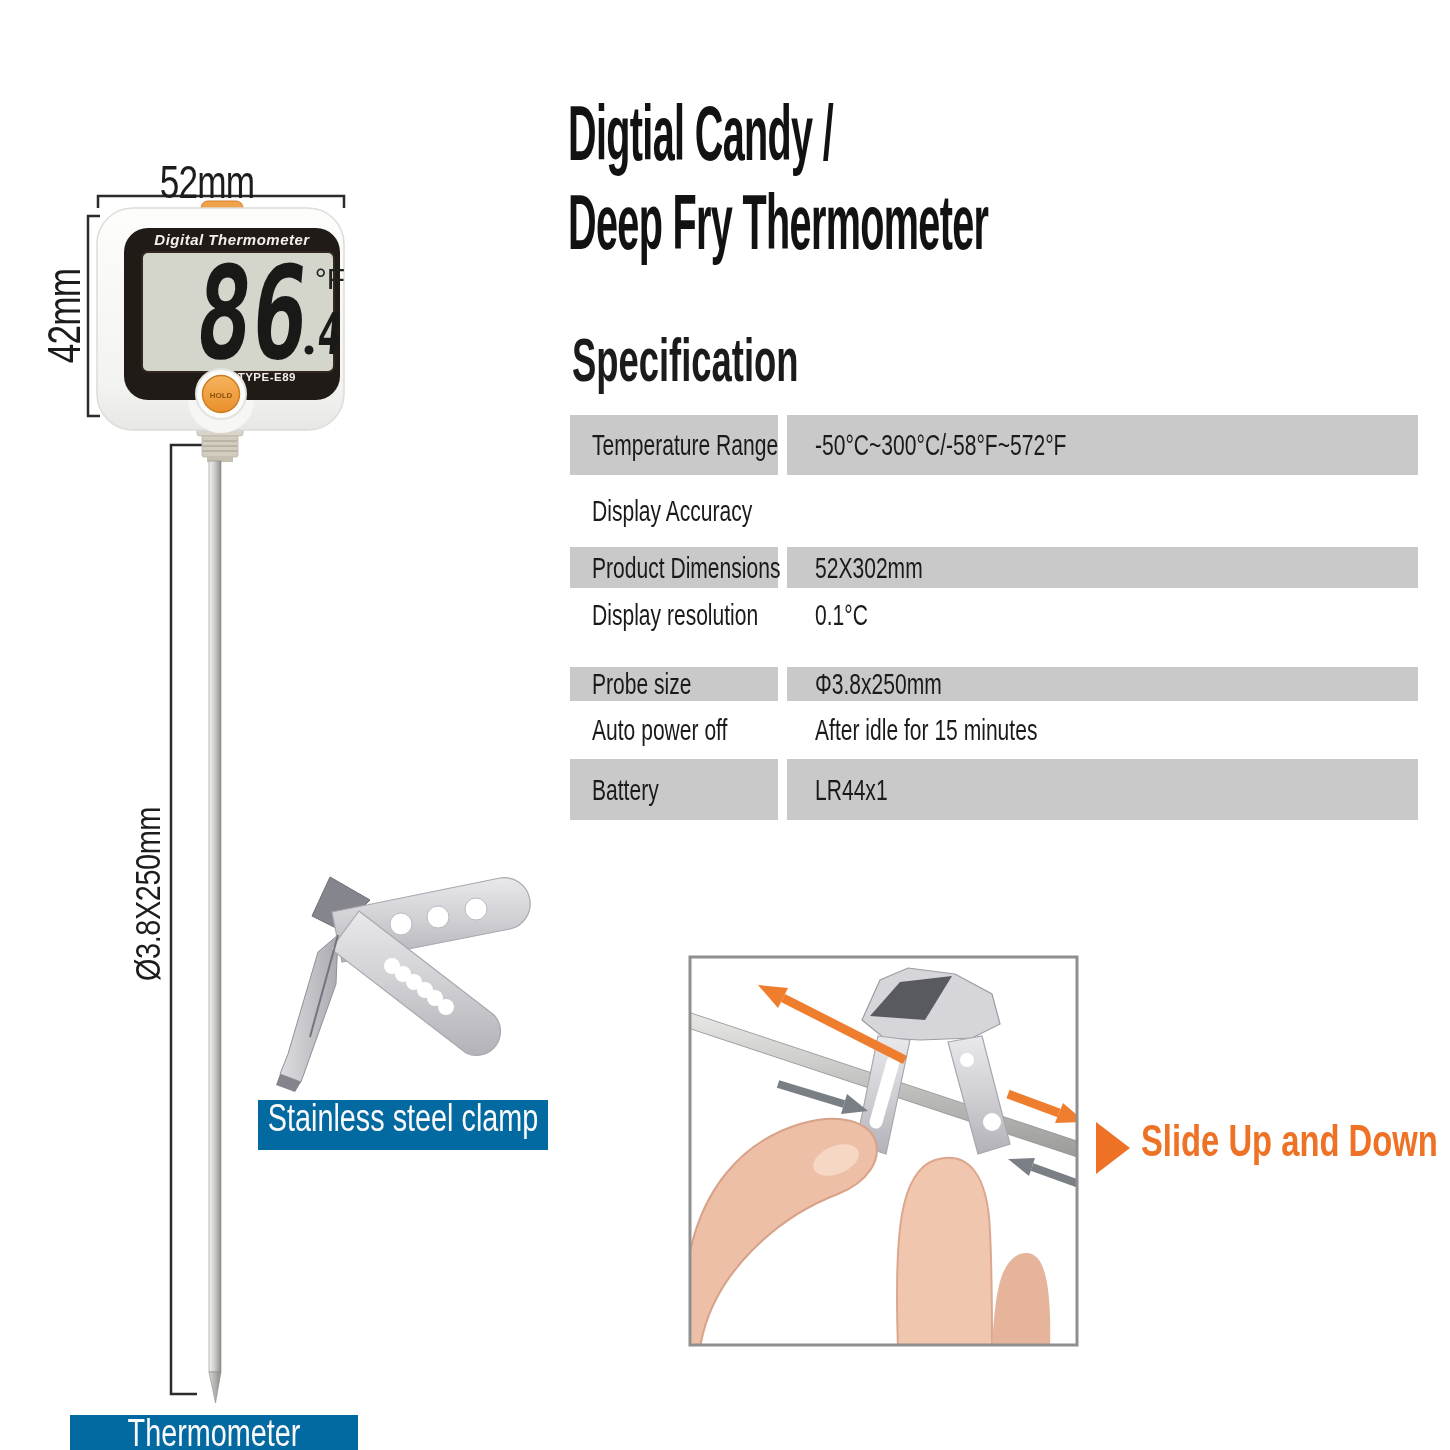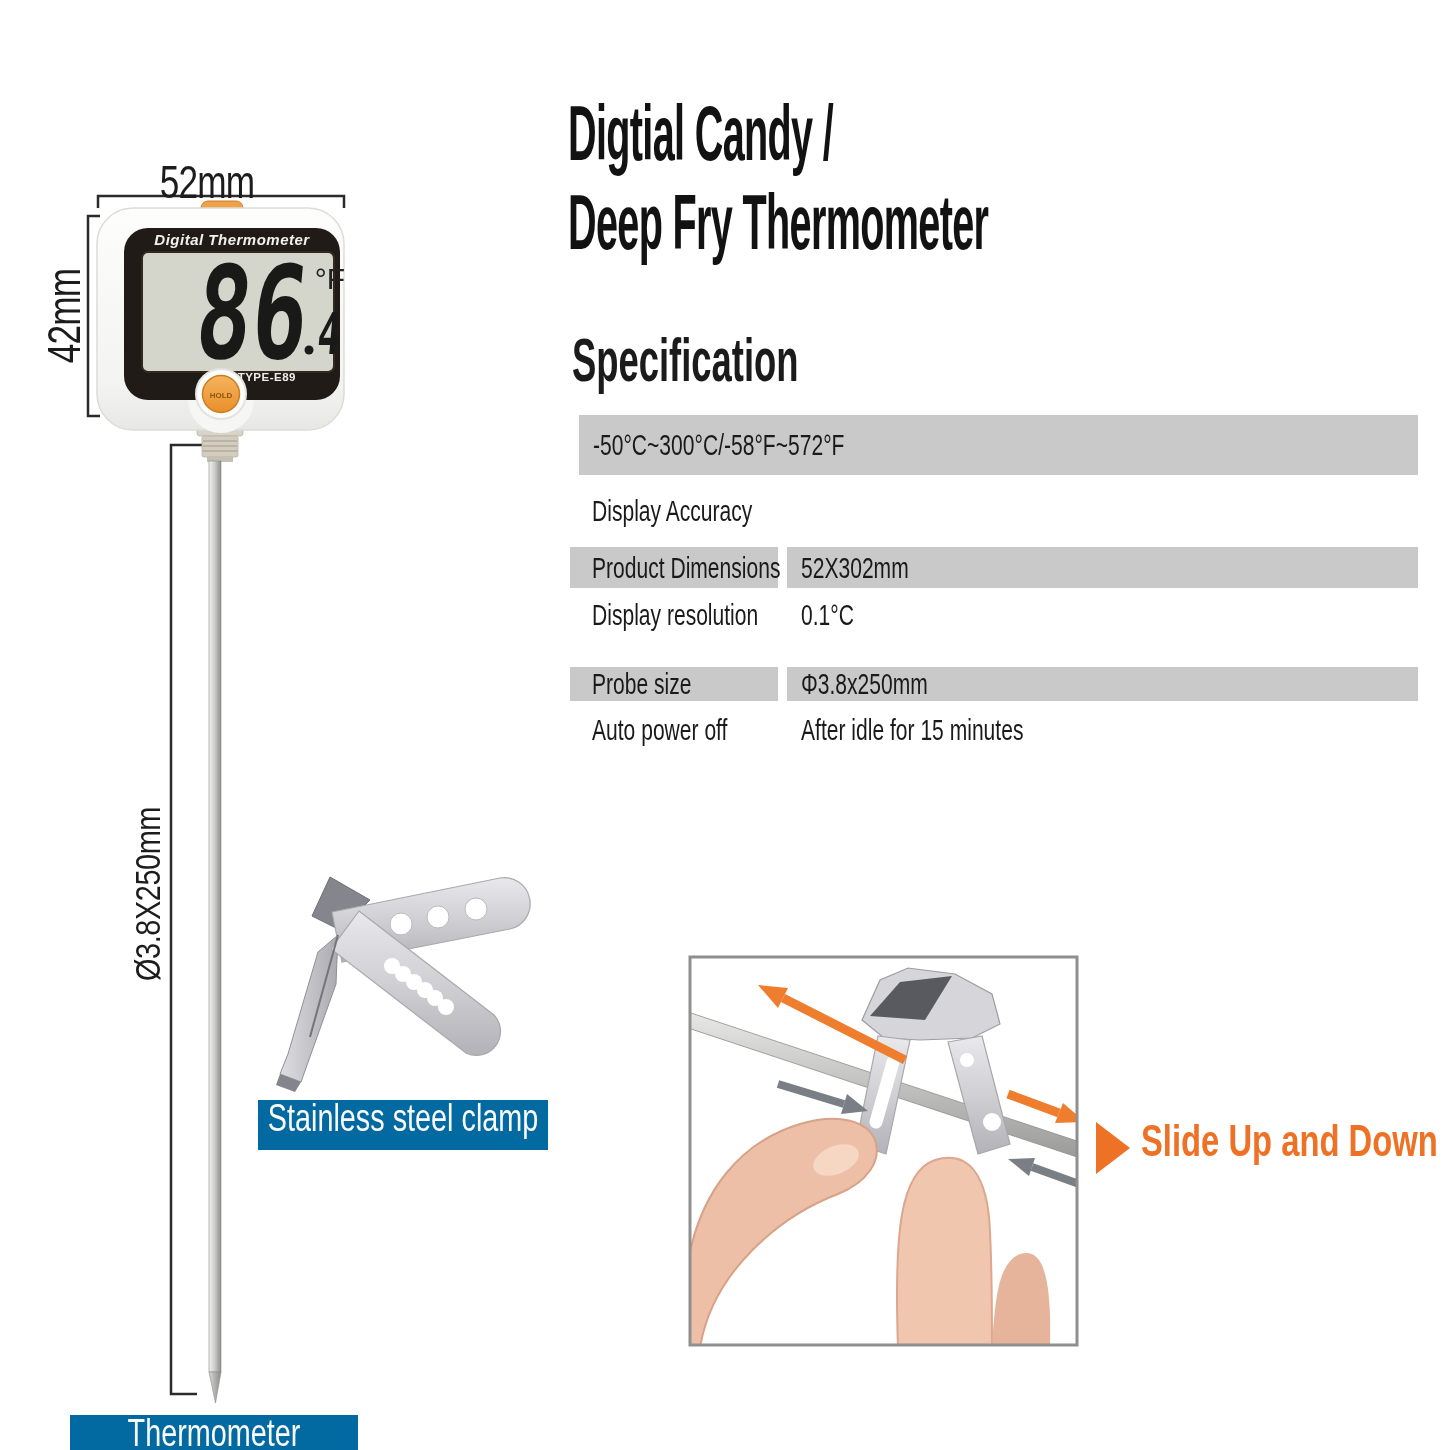--- a/index.html
+++ b/index.html
@@ -13,21 +13,21 @@
   #title1{left:568px;top:63px;}
   #title2{left:568px;top:152px;}
   #specHeading{position:absolute;left:572px;top:297px;font-weight:bold;font-size:52px;line-height:52px;
                color:#1b1b1b;white-space:nowrap;transform:scale(0.70,1.18);transform-origin:0 0;}
 
   
   #specTable{position:absolute;left:570px;top:383px;width:848px;}
   .srow{display:flex;width:100%;}
   .srow .lcell{width:208px;display:flex;align-items:center;padding-left:22px;box-sizing:border-box;}
   .srow .gap{width:9px;}
-  .srow .vcell{flex:1;display:flex;flex-direction:column;justify-content:center;padding-left:14px;box-sizing:border-box;}
+  .srow .vcell{flex:1;display:flex;flex-direction:column;justify-content:center;padding-left:28px;box-sizing:border-box;}
   .srow.shaded .lcell,.srow.shaded .vcell{background:#c9c9c9;}
   .r1{height:60px;} .r2{height:72px;} .r3{height:41px;} .r4{height:53px;}
   .r5{height:60px;align-items:flex-end;} .r6{height:58px;} .r7{height:61px;}
   .ct{display:inline-block;white-space:nowrap;font-size:27px;line-height:34px;color:#1a1a1a;
       transform:scale(0.78,1.06);transform-origin:0 50%;}
 
   
   .capbox{position:absolute;background:#0369a1;display:flex;align-items:flex-start;justify-content:center;}
   #clampCap{left:258px;top:1068px;width:290px;height:50px;}
   #thermCap{left:70px;top:1383px;width:288px;height:65px;}
@@ -179,20 +179,23 @@
 
     <polygon points="1096,1090 1096,1142 1130,1116" fill="#ee7226"></polygon>
   </svg>
 
   <div id="title1" class="title-line">Digtial Candy /</div>
   <div id="title2" class="title-line">Deep Fry Thermometer</div>
   <div id="specHeading">Specification</div>
 
   <div id="specTable">
     <div class="srow r1 shaded">
+      <div class="lcell">
+          <span class="ct">Temperature Range</span>
+        </div>
       <div class="gap"></div>
       <div class="vcell">
           <span class="ct">-50°C~300°C/-58°F~572°F</span>
         </div>
     </div>
     <div class="srow r2">
       <div class="lcell">
           <span class="ct">Display Accuracy</span>
         </div>
       <div class="gap"></div>
@@ -224,20 +227,29 @@
           <span class="ct">Φ3.8x250mm</span>
         </div>
     </div>
     <div class="srow r6">
       <div class="lcell">
           <span class="ct">Auto power off</span>
         </div>
       <div class="gap"></div>
       <div class="vcell">
           <span class="ct">After idle for 15 minutes</span>
+        </div>
+    </div>
+    <div class="srow r7 shaded">
+      <div class="lcell">
+          <span class="ct">Battery</span>
+        </div>
+      <div class="gap"></div>
+      <div class="vcell">
+          <span class="ct">LR44x1</span>
         </div>
     </div>
   </div>
 
   <div id="clampCap" class="capbox">
     <span class="cap-text">Stainless steel clamp</span>
   </div>
   <div id="thermCap" class="capbox">
     <span class="cap-text">Thermometer</span>
   </div>

